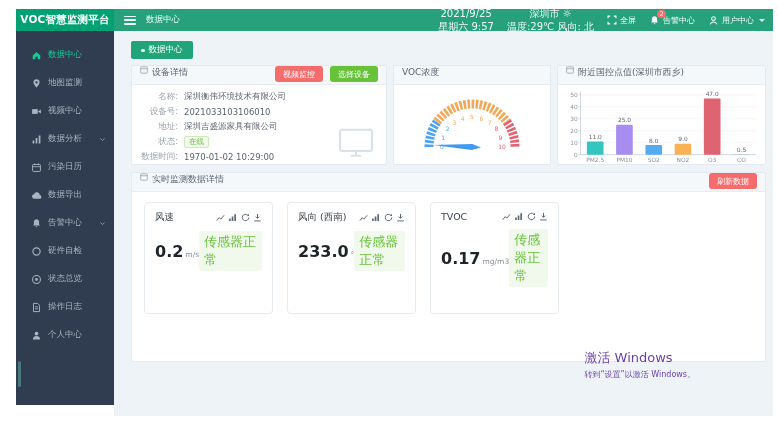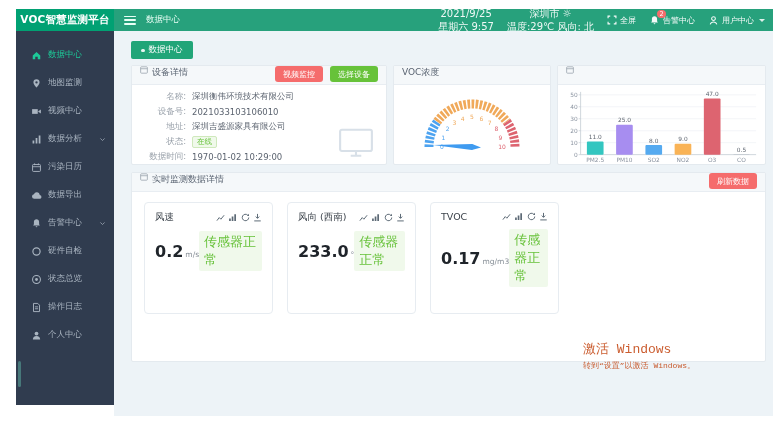--- a/index.html
+++ b/index.html
@@ -53,21 +53,21 @@
     background:#f5f8fa; border-bottom:1px solid #e8edf2; }
   .p-ic { color:#9aa4ae; display:inline-flex; }
   .p-title { font-size:9px; color:#5a6472; }
   .p-btns { margin-left:auto; display:flex; gap:7px; }
   .btn { border:none; color:#fff; font-size:8px; padding:2.5px 8px; border-radius:3px;
     cursor:pointer; font-family:inherit; }
   .btn.danger { background:#f56c6c; }
   .btn.success { background:#67c23a; }
 
   .panel.device { width:256px; height:100px; position:relative; }
-  .device-body { padding:4px 8px; }
+  .device-body { padding:4px 0; }
   .field-row { display:flex; align-items:center; height:15px; font-size:8.5px; }
   .f-label { width:46px; text-align:right; margin-right:6px; color:#9aa2ab; flex:none; }
   .f-value { color:#5c6470; white-space:nowrap; }
   .badge-online { font-size:7.5px; background:#f0f9eb; color:#67c23a;
     border:1px solid #cfe9bc; border-radius:2px; padding:0 4px; line-height:10px; }
   .monitor { position:absolute; right:12px; bottom:6px; }
 
   .panel.gauge { width:158px; height:100px; }
   .gauge-body { text-align:center; }
   .gauge-value { font-size:13px; color:#3f9bf0; text-align:center; margin-top:-6px; }
@@ -82,21 +82,21 @@
   .card-top { display:flex; align-items:center; }
   .card-name { font-size:9.5px; color:#3c434b; }
   .card-icons { margin-left:auto; display:flex; gap:3.5px; color:#5d6a76; }
   .c-icn { display:inline-flex; cursor:pointer; }
   .card-mid { display:flex; align-items:center; margin-top:7px; }
   .card-val b { font-size:16px; color:#1f242a; }
   .card-val i { font-style:normal; font-size:7.5px; color:#868e96; margin-left:2px; }
   .card-badge { margin-left:auto; font-size:13px; background:#f0f9eb; color:#67c23a;
     border-radius:2px; padding:2px 5px; }
 
-  .watermark { position:absolute; right:78px; top:309px; color:#c2410c; opacity:.85;font-family:Liberation Mono, monospace; }
+  .watermark { position:absolute; right:78px; top:318px; color:#4c1d95; opacity:.85; }
   .wm1 { font-size:13px; }
   .wm2 { font-size:8px; margin-top:2px; }
 
   svg text { font-family:"DejaVu Sans","Liberation Sans",sans-serif; }
 </style>
 </head>
 <body>
 
 <div class="app">
 
@@ -341,20 +341,21 @@
       </section>
 
       <section class="panel chart">
         <div class="p-head">
           <span class="p-ic icn">
             <svg viewBox="0 0 10 10" width="8" height="8">
                 <rect x="0.8" y="1" width="8.4" height="8" rx="1" fill="none" stroke="currentColor"></rect>
                 <path d="M0.8 3.4h8.4" stroke="currentColor"></path>
               </svg>
           </span>
+          <span class="p-title">附近国控点值(深圳市西乡)</span>
         </div>
         <div class="chart-body" id="chart-box">
             <svg viewBox="0 0 205 82" style="width:100%;height:auto;display:block">
               <line x1="18" y1="70.0" x2="20" y2="70.0" stroke="#c3ccd4" stroke-width="0.7"></line>
               <text x="17" y="72.0" font-size="6" fill="#8a93a0" text-anchor="end">0</text>
               <line x1="20" y1="57.8" x2="199" y2="57.8" stroke="#eef1f5" stroke-width="0.7"></line>
               <line x1="18" y1="57.8" x2="20" y2="57.8" stroke="#c3ccd4" stroke-width="0.7"></line>
               <text x="17" y="59.8" font-size="6" fill="#8a93a0" text-anchor="end">10</text>
               <line x1="20" y1="45.6" x2="199" y2="45.6" stroke="#eef1f5" stroke-width="0.7"></line>
               <line x1="18" y1="45.6" x2="20" y2="45.6" stroke="#c3ccd4" stroke-width="0.7"></line>

